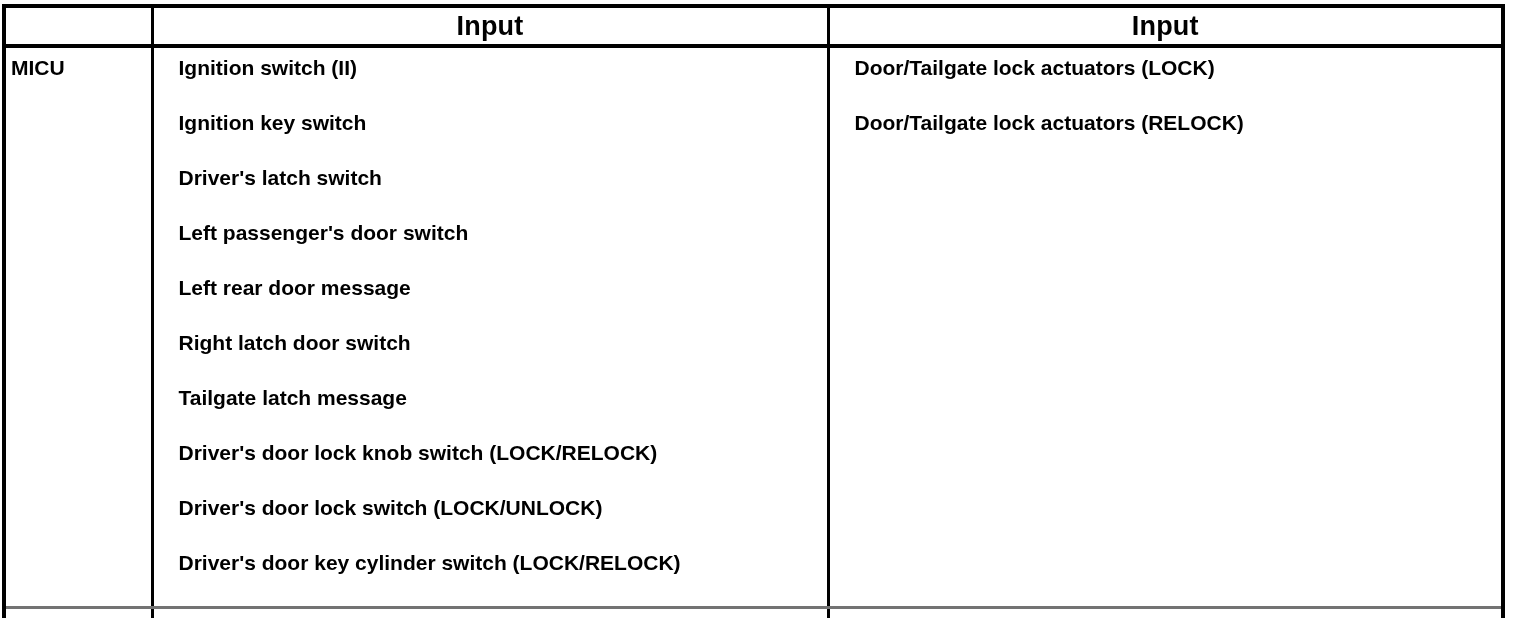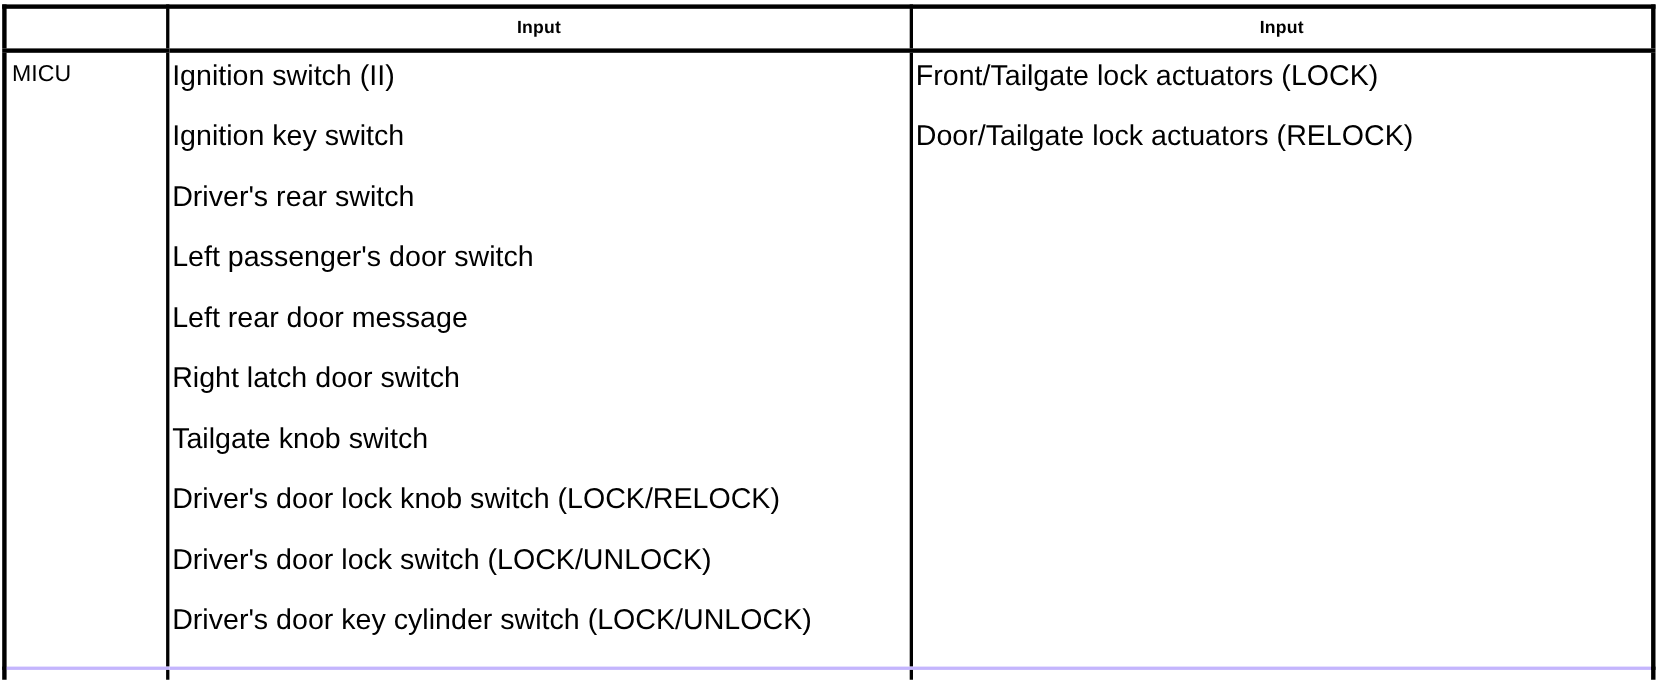--- a/index.html
+++ b/index.html
@@ -53,53 +53,54 @@
   }
 
   
   .header-row .cell {
     height: 38px;
     border-bottom: 4px solid #000000;
   }
   .header-label {
     display: block;
     text-align: center;
-    font-size: 16px;
+    font-size: 27px;
     font-weight: bold;
     line-height: 34px;
     letter-spacing: 0.2px;
   }
 
   
   .body-row-main .cell {
     height: 527px;
-    border-bottom: 3px solid #c4b5fd;
+    border-bottom: 3px solid #737373;
+    font-weight: bold;
   }
   .body-row-last .cell {
     height: 37px;
   }
 
   .system-label {
     display: block;
     font-size: 21px;
     line-height: 26px;
     padding: 6px 0 0 4px;
     white-space: nowrap;
   }
 
   .entry-list {
     list-style: none;
     margin: 0;
     padding: 6px 0 0 0;
   }
   .entry-list li {
-    font-size: 26px;
+    font-size: 21px;
     line-height: 26px;
     height: 55px;
-    padding-left: 2px;
+    padding-left: 24px;
     white-space: nowrap;
   }
 
   .single-entry {
     display: block;
     font-size: 21px;
     line-height: 26px;
     padding: 5px 0 0 9px;
     white-space: nowrap;
   }
@@ -133,33 +134,33 @@
     <tbody>
 
       <tr class="body-row-main">
         <td class="cell">
           <span class="system-label">MICU</span>
         </td>
         <td class="cell sep-left">
           <ul class="entry-list">
             <li>Ignition switch (II)</li>
             <li>Ignition key switch</li>
-            <li>Driver's rear switch</li>
+            <li>Driver's latch switch</li>
             <li>Left passenger's door switch</li>
             <li>Left rear door message</li>
             <li>Right latch door switch</li>
-            <li>Tailgate knob switch</li>
+            <li>Tailgate latch message</li>
             <li>Driver's door lock knob switch (LOCK/RELOCK)</li>
             <li>Driver's door lock switch (LOCK/UNLOCK)</li>
-            <li>Driver's door key cylinder switch (LOCK/UNLOCK)</li>
+            <li>Driver's door key cylinder switch (LOCK/RELOCK)</li>
           </ul>
         </td>
         <td class="cell sep-left">
           <ul class="entry-list">
-            <li>Front/Tailgate lock actuators (LOCK)</li>
+            <li>Door/Tailgate lock actuators (LOCK)</li>
             <li>Door/Tailgate lock actuators (RELOCK)</li>
           </ul>
         </td>
       </tr>
 
       <tr class="body-row-last">
         <td class="cell">
           <span class="system-label">B-CAN</span>
         </td>
         <td class="cell sep-left">

